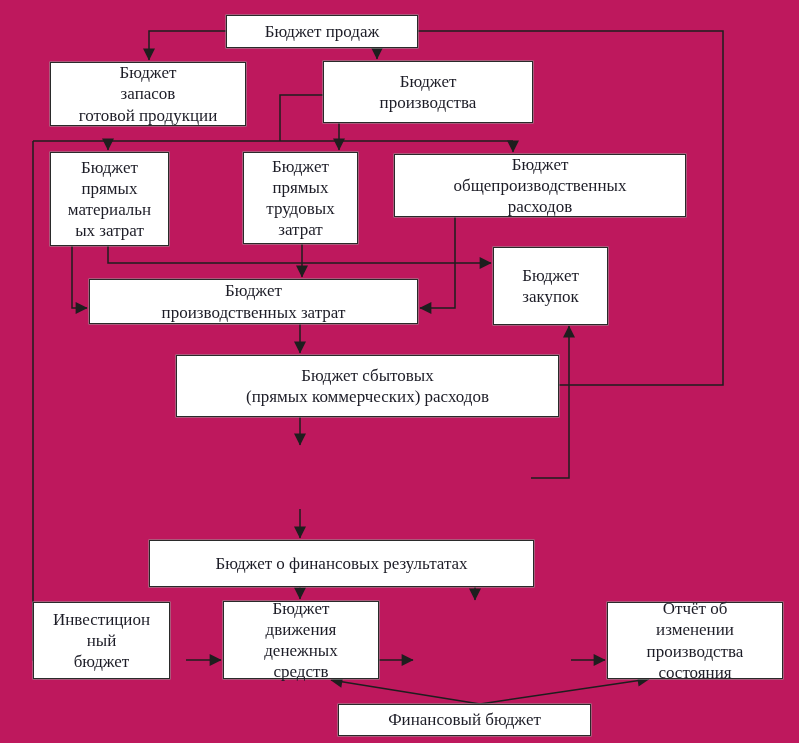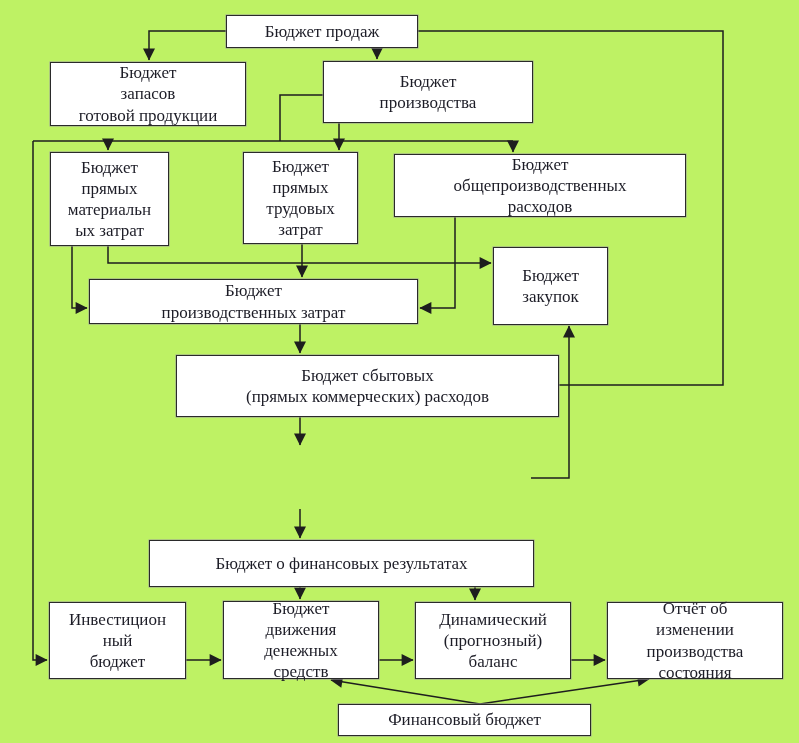--- a/index.html
+++ b/index.html
@@ -4,21 +4,21 @@
 <style>
   html, body {
     margin: 0;
     padding: 0;
     background: #ffffff;
   }
   #stage {
     position: relative;
     width: 799px;
     height: 743px;
-    background: #bef264;
+    background: #be185d;
     font-family: "Liberation Serif", "DejaVu Serif", serif;
     color: #1c1c26;
     overflow: hidden;
   }
   #wires {
     position: absolute;
     left: 0; top: 0;
     width: 799px;
     height: 743px;
   }
@@ -132,38 +132,33 @@
   <div class="node" style="left:148px; top:355px; width:383px; height:62px;margin-left:28px;">
     <span class="lbl">Бюджет сбытовых
 (прямых коммерческих) расходов</span>
   </div>
 
 
   <div class="node" style="left:149px; top:540px; width:385px; height:47px;">
     <span class="lbl">Бюджет о финансовых результатах</span>
   </div>
 
-  <div class="node" style="left:49px; top:602px; width:137px; height:77px;">
+  <div class="node" style="left:33px; top:602px; width:137px; height:77px;">
     <span class="lbl">Инвестицион
 ный
 бюджет</span>
   </div>
 
   <div class="node" style="left:223px; top:601px; width:156px; height:78px;">
     <span class="lbl">Бюджет
 движения
 денежных
 средств</span>
   </div>
 
-  <div class="node" style="left:415px; top:602px; width:156px; height:77px;">
-    <span class="lbl">Динамический
-(прогнозный)
-баланс</span>
-  </div>
 
   <div class="node" style="left:607px; top:602px; width:176px; height:77px;">
     <span class="lbl">Отчёт об
 изменении
 производства
 состояния</span>
   </div>
 
   <div class="node" style="left:338px; top:704px; width:253px; height:32px;">
     <span class="lbl">Финансовый бюджет</span>

